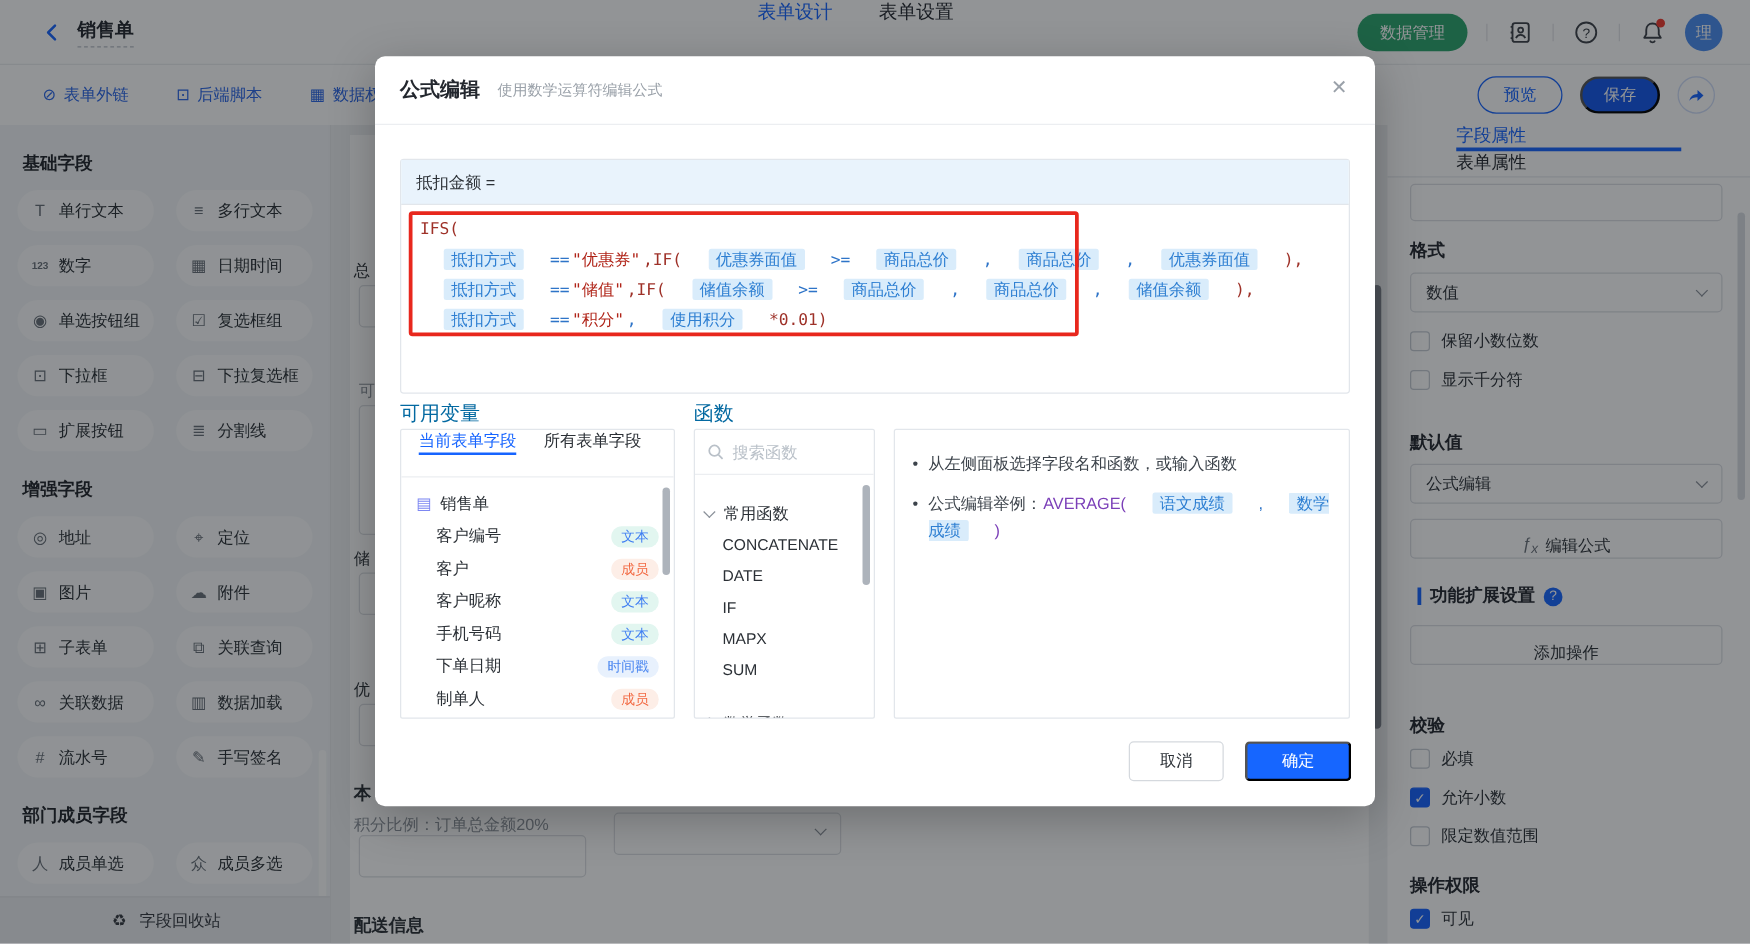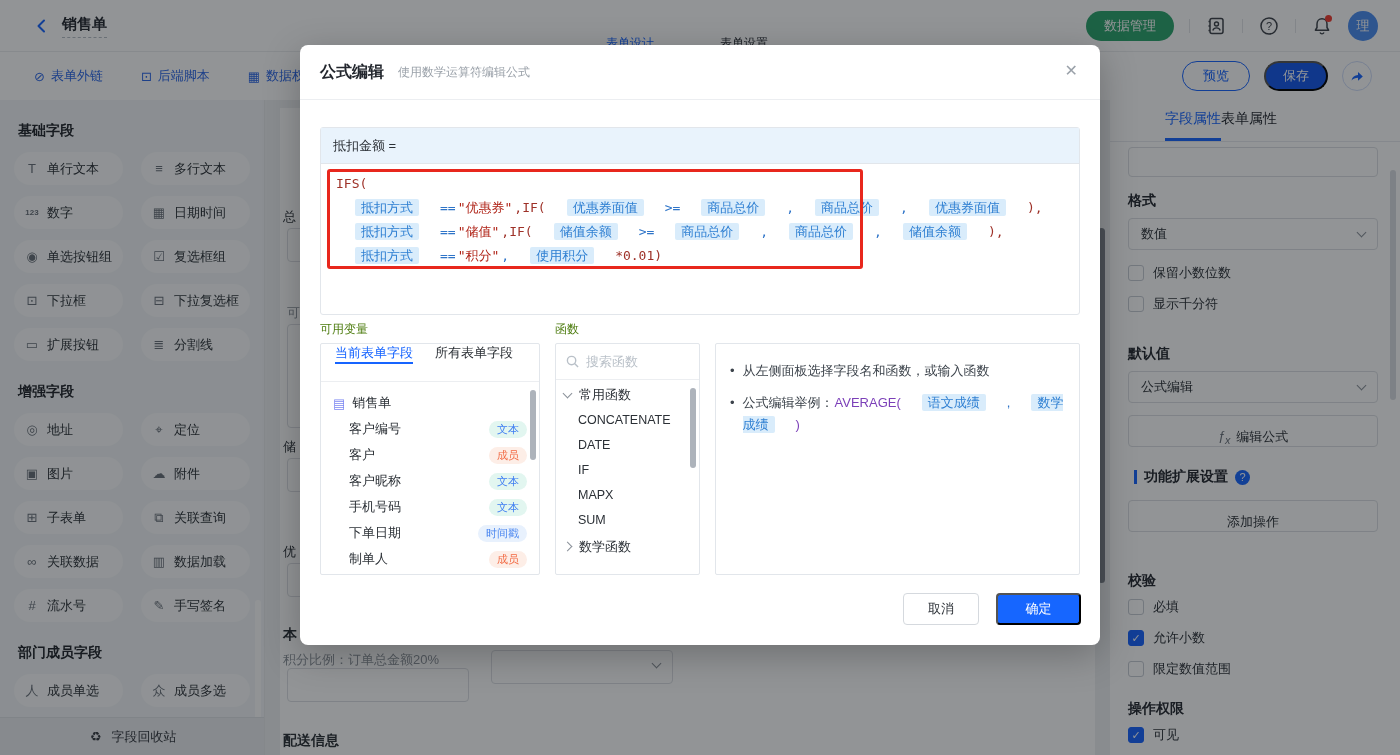--- a/index.html
+++ b/index.html
@@ -4,21 +4,21 @@
 <style>
   * { margin:0; padding:0; box-sizing:border-box; }
   html,body { width:1400px; height:755px; overflow:hidden; }
   body { font-family:"Liberation Sans","DejaVu Sans",sans-serif; background:#eef0f3; position:relative; color:#23272e; }
 
   
   .topbar { position:absolute; left:0; top:0; width:1400px; height:52px; background:#fff; border-bottom:1px solid #ecedef; z-index:1; }
   .tb-left { position:absolute; left:34px; top:0; height:52px; display:flex; align-items:center; gap:12px; }
   .back-ic { width:16px; height:16px; }
   .tb-title { font-size:15px; font-weight:bold; color:#23272e; border-bottom:1px dashed #b7bdc5; padding-bottom:3px; }
-  .tb-tabs { position:absolute; left:606px; top:0; height:52px; display:flex; align-items:flex-end; gap:66px; font-size:12px; }
+  .tb-tabs { position:absolute; left:606px; top:0; height:52px; display:flex; align-items:flex-start; gap:37px; font-size:15px; }
   .tb-tab.active { color:#1664ff; }
   .tb-tab { color:#23272e; cursor:pointer; }
   .tb-right { position:absolute; right:22px; top:0; height:52px; display:flex; align-items:center; gap:15px; }
   .pill-green { height:30px; padding:0 18px; border-radius:15px; background:#2ba46c; color:#fff; font-size:13px; display:flex; align-items:center; }
   .vdiv { width:1px; height:14px; background:#e2e4e8; }
   .hicon { width:22px; height:22px; position:relative; display:flex; align-items:center; justify-content:center; }
   .red-dot { position:absolute; right:1px; top:0; width:7px; height:7px; border-radius:50%; background:#f03a2e; }
   .avatar { width:30px; height:30px; border-radius:50%; background:#4a8cf0; color:#fff; font-size:13px; display:flex; align-items:center; justify-content:center; }
 
   
@@ -49,21 +49,21 @@
   .cv-label { position:absolute; font-size:13px; color:#2b3036; }
   .cv-label.bold { font-weight:bold; font-size:14px; }
   .cv-label.gray { color:#8d939b; }
   .cv-input { position:absolute; background:#fff; border:1px solid #dcdfe3; border-radius:4px; }
   .cv-select { position:absolute; background:#fff; border:1px solid #dcdfe3; border-radius:4px; }
   .cv-select .chv { position:absolute; right:12px; top:12px; }
   .cv-scroll { position:absolute; right:5px; top:128px; width:7px; height:355px; border-radius:4px; background:#7e848d; }
 
   
   .props { position:absolute; left:1110px; top:100px; width:290px; height:655px; background:#fff; z-index:1; }
-  .pp-tabs { position:absolute; left:0; top:0; width:100%; height:42px; border-bottom:1px solid #e7eaee; display:flex; align-items:stretch; padding:0 55px; justify-content:flex-start; }
+  .pp-tabs { position:absolute; left:0; top:0; width:100%; height:42px; border-bottom:1px solid #e7eaee; display:flex; align-items:stretch; padding:0 55px; justify-content:flex-start;flex-direction:column; }
   .pp-tab { display:flex; align-items:center; font-size:14px; color:#23272e; border-bottom:3px solid transparent; cursor:pointer; }
   .pp-tab.active { color:#1664ff; border-bottom-color:#1664ff; }
   .pp-label { position:absolute; left:18px; font-size:14px; font-weight:bold; color:#23272e; }
   .pp-input { position:absolute; left:18px; width:250px; background:#fff; border:1px solid #dcdfe4; border-radius:4px; }
   .pp-select { position:absolute; left:18px; width:250px; height:32px; border:1px solid #dcdfe4; border-radius:4px; font-size:13px; color:#2b3036; display:flex; align-items:center; padding:0 12px; }
   .pp-select .chv { position:absolute; right:12px; top:13px; }
   .pp-btn { position:absolute; left:18px; width:250px; height:32px; border:1px solid #dcdfe4; border-radius:4px; background:#fff; font-size:13px; color:#2b3036; display:flex; align-items:flex-end; justify-content:center; gap:6px; cursor:pointer; }
   .fx-g { color:#6b727b; font-style:italic; }
   .pp-ext { position:absolute; left:24px; display:flex; align-items:center; gap:7px; }
   .pp-ext-bar { width:3px; height:14px; background:#1664ff; }
@@ -87,42 +87,42 @@
   .fx-name { height:36px; background:#e9f3fc; border-bottom:1px solid #e2e6eb; display:flex; align-items:center; padding:0 12px; font-size:13px; color:#2b3036; }
   .fx-editor { padding:8px 14px; font-family:"DejaVu Sans Mono","Liberation Mono",monospace; font-size:13px; }
   .fline { height:24px; line-height:24px; white-space:nowrap; }
   .tk { margin:0 1px; }
   .tk-fn { color:#9e3128; }
   .tk-op { color:#2e74c8; }
   .tk-str { color:#b02418; }
   .tk-num { color:#9e3128; }
   .tk-chip { margin:0 20px; padding:1px 6px; background:#d9ecfb; color:#2e7fd2; border-radius:2px; font-family:"Liberation Sans",sans-serif; }
   .fx-red { position:absolute; left:27px; top:124px; width:536px; height:100px; border:3px solid #e8271d; border-radius:3px; pointer-events:none; }
-  .md-sec-label { position:absolute; top:276px; font-size:12px; color:#4d7c0f; }
+  .md-sec-label { position:absolute; top:276px; font-size:16px; color:#0369a1; }
   .md-panel { position:absolute; top:298px; height:232px; border:1px solid #e2e6eb; border-radius:2px; background:#fff; overflow:hidden; }
   .vars { left:20px; width:220px; }
   .fns  { left:255px; width:145px; }
   .help { left:415px; width:365px; padding:16px 14px; }
   .vtabs { height:38px; border-bottom:1px solid #eceef1; display:flex; align-items:flex-start; padding:0 14px; gap:22px; }
   .vtab { display:flex; align-items:center; font-size:13px; color:#2b3036; border-bottom:2px solid transparent; cursor:pointer; }
   .vtab.active { color:#1664ff; border-bottom-color:#1664ff; }
   .vrow { height:26px; display:flex; align-items:center; padding:0 12px; font-size:13px; color:#2b3036; cursor:pointer; }
   .vrow.root { gap:7px; margin-top:8px; }
   .vrow.field { padding-left:28px; }
   .vrow .vname { flex:1; }
   .doc-ic { color:#7d87f2; font-size:13px; }
   .badge { font-size:11px; padding:1px 8px; border-radius:9px; }
   .badge-text { background:#e2f6f0; color:#3f7ef2; }
   .badge-member { background:#fdeee7; color:#f26a43; }
   .badge-time { background:#e8f1fd; color:#4a86f0; }
   .vscroll { position:absolute; right:3px; top:46px; width:6px; height:70px; border-radius:3px; background:#adb3bb; }
   .fsearch { height:36px; border-bottom:1px solid #eceef1; display:flex; align-items:center; gap:7px; padding:0 10px; }
   .fsearch .ph { font-size:13px; color:#b9c0c8; }
   .frow { height:25px; display:flex; align-items:center; font-size:12px; color:#2b3036; padding-left:8px; cursor:pointer; }
-  .frow.group { margin-top:2px; font-size:13px; }
+  .frow.group { margin-top:18px; font-size:13px; }
   .frow.fn { padding-left:22px; font-size:12.5px; }
   .fscroll { position:absolute; right:3px; top:44px; width:6px; height:80px; border-radius:3px; background:#adb3bb; }
   .chv { display:inline-block; width:7px; height:7px; border-right:1.5px solid #8a9099; border-bottom:1.5px solid #8a9099; }
   .chv.down { transform:rotate(45deg); margin-top:-3px; }
   .chv.right { transform:rotate(-45deg); }
   .chv.m { margin-right:8px; }
   .tip { display:flex; gap:8px; font-size:13px; color:#3c434b; line-height:22px; margin-bottom:10px; }
   .tip .dot { color:#3c434b; }
   .tk-fnp { color:#7b3fb8; }
   .md-cancel { position:absolute; left:603px; top:548px; width:76px; height:32px; border:1px solid #d5d9de; border-radius:4px; background:#fff; font-size:13px; color:#2b3036; display:flex; align-items:center; justify-content:center; cursor:pointer; }

